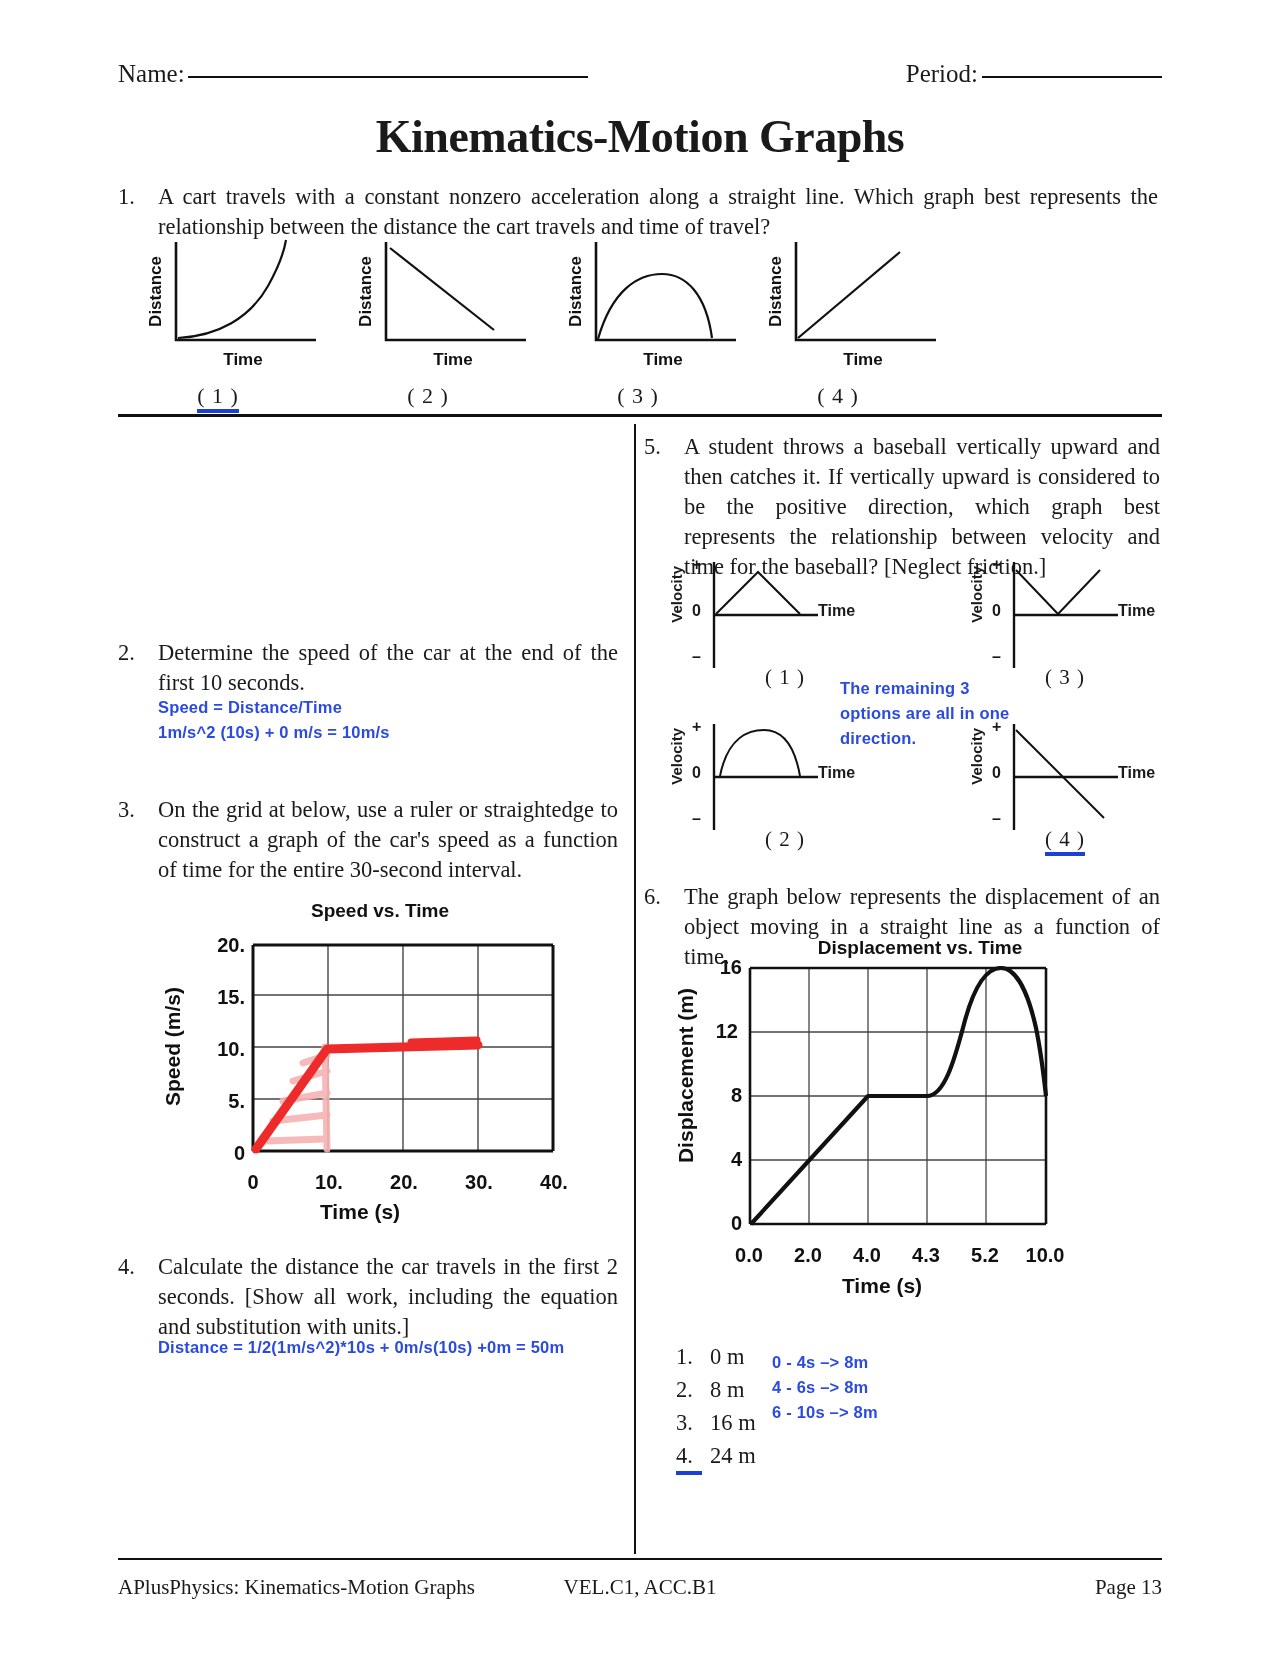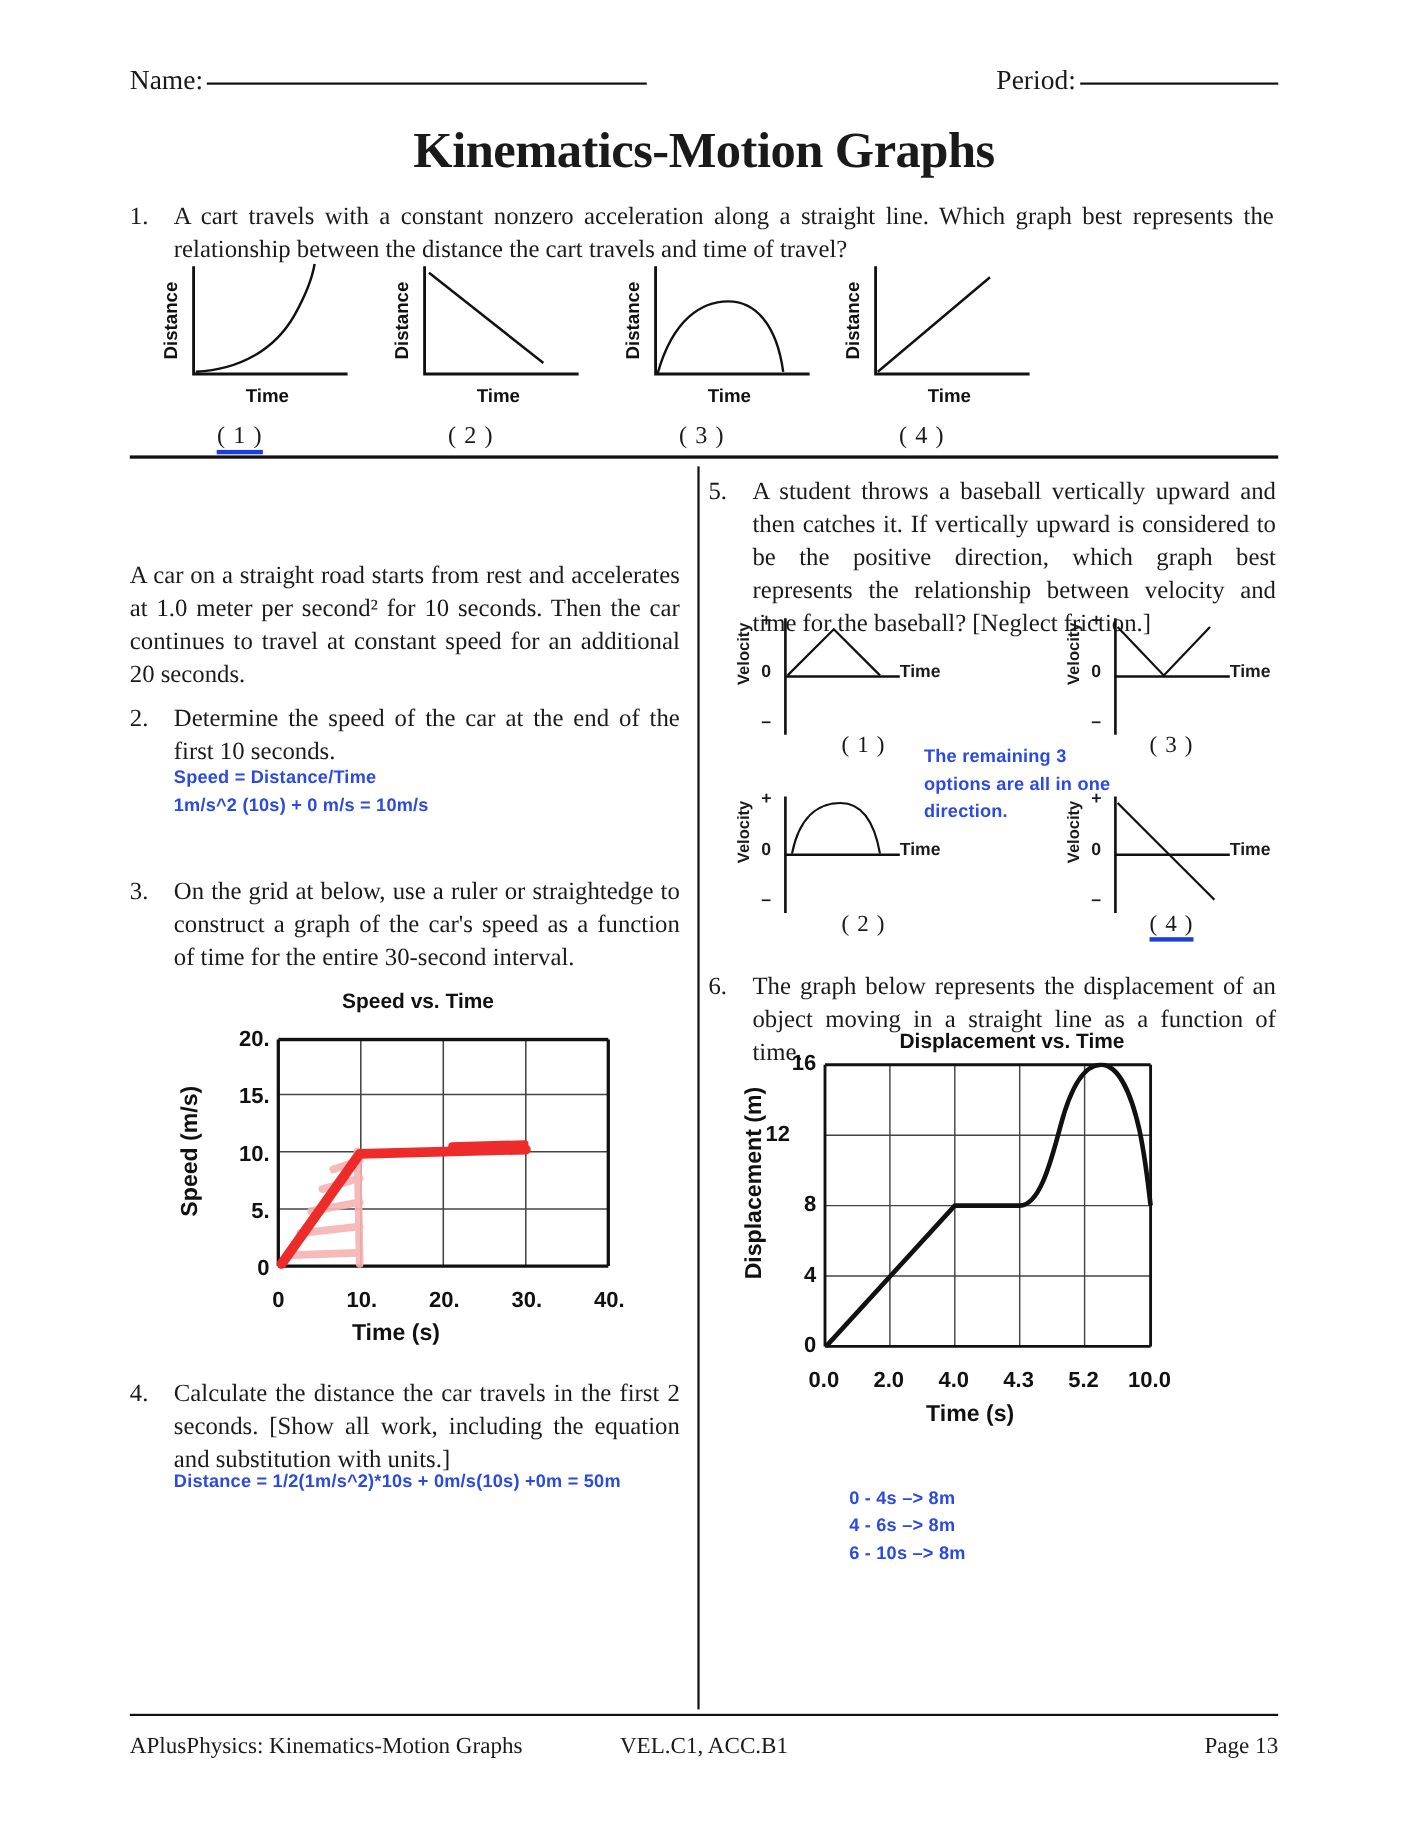--- a/index.html
+++ b/index.html
@@ -137,23 +137,20 @@
   </div>
   <div class="optlab" style="left:778px;top:383px;">
     <span>( 4 )</span>
   </div>
 
   <div class="hrule" style="left:118px;top:414px;width:1044px;height:2.5px;"></div>
 
   <div class="vrule" style="left:634px;top:424px;height:1130px;"></div>
 
 
-  <div class="q" style="left:118px;top:508px;width:500px;">
-    <span style="display:block;">A car on a straight road starts from rest and accelerates at 1.0 meter per second² for 10 seconds.  Then the car continues to travel at constant speed for an additional 20 seconds.</span>
-  </div>
 
   <div class="q" style="left:118px;top:638px;width:500px;">
     <span class="num">2.</span>
     <span class="body">Determine the speed of the car at the end of the first 10 seconds.</span>
   </div>
   <div class="ink" style="position:absolute;left:158px;top:695px;width:460px;">
     <div>Speed = Distance/Time</div>
     <div>1m/s^2 (10s) + 0 m/s = 10m/s</div>
   </div>
 
@@ -298,21 +295,21 @@
     <span class="num">6.</span>
     <span class="body">The graph below represents the displacement of an object moving in a straight line as a function of time.</span>
   </div>
 
   <div class="chart-title" style="left:700px;top:937px;width:440px;">Displacement vs. Time</div>
 
   <div style="position:absolute;left:672px;top:958px;width:440px;height:330px;">
     <div class="axis-title" style="position:absolute;left:2px;top:30px;writing-mode:vertical-rl;transform:rotate(180deg);">Displacement (m)</div>
 
     <div class="tick" style="position:absolute;left:28px;top:-2px;width:42px;text-align:right;">16</div>
-    <div class="tick" style="position:absolute;left:24px;top:62px;width:42px;text-align:left;">12</div>
+    <div class="tick" style="position:absolute;left:24px;top:62px;width:42px;text-align:right;">12</div>
     <div class="tick" style="position:absolute;left:28px;top:126px;width:42px;text-align:right;">8</div>
     <div class="tick" style="position:absolute;left:28px;top:190px;width:42px;text-align:right;">4</div>
     <div class="tick" style="position:absolute;left:28px;top:254px;width:42px;text-align:right;">0</div>
 
     <svg style="position:absolute;left:76px;top:8px;" width="312" height="272" viewBox="0 0 312 272">
 
       <g stroke="#444" stroke-width="1.3" fill="none">
         <line x1="2" y1="66" x2="298" y2="66"></line>
         <line x1="2" y1="130" x2="298" y2="130"></line>
         <line x1="2" y1="194" x2="298" y2="194"></line>
@@ -336,20 +333,34 @@
     <div class="tick" style="position:absolute;left:103px;top:286px;width:66px;text-align:center;">2.0</div>
     <div class="tick" style="position:absolute;left:162px;top:286px;width:66px;text-align:center;">4.0</div>
     <div class="tick" style="position:absolute;left:221px;top:286px;width:66px;text-align:center;">4.3</div>
     <div class="tick" style="position:absolute;left:280px;top:286px;width:66px;text-align:center;">5.2</div>
     <div class="tick" style="position:absolute;left:337px;top:286px;width:72px;text-align:center;">10.0</div>
 
     <div class="axis-title" style="position:absolute;left:110px;top:316px;width:200px;text-align:center;">Time (s)</div>
   </div>
 
 
+  <div style="position:absolute;left:676px;top:1344px;width:200px;">
+    <div class="ansline" style="height:33px;">
+      <span style="display:inline-block;width:34px;">1.</span><span>0 m</span>
+    </div>
+    <div class="ansline" style="height:33px;">
+      <span style="display:inline-block;width:34px;">2.</span><span>8 m</span>
+    </div>
+    <div class="ansline" style="height:33px;">
+      <span style="display:inline-block;width:34px;">3.</span><span>16 m</span>
+    </div>
+    <div class="ansline" style="height:33px;">
+      <span class="mark" style="display:inline-block;width:26px;">4.</span><span style="margin-left:8px;">24 m</span>
+    </div>
+  </div>
 
   <div class="ink" style="position:absolute;left:772px;top:1350px;width:230px;">
     <div>0 - 4s –&gt; 8m</div>
     <div>4 - 6s –&gt; 8m</div>
     <div>6 - 10s –&gt; 8m</div>
   </div>
 
   <div class="hrule" style="left:118px;top:1558px;width:1044px;height:2px;"></div>
   <div class="footer">
     <span class="l">APlusPhysics: Kinematics-Motion Graphs</span>

